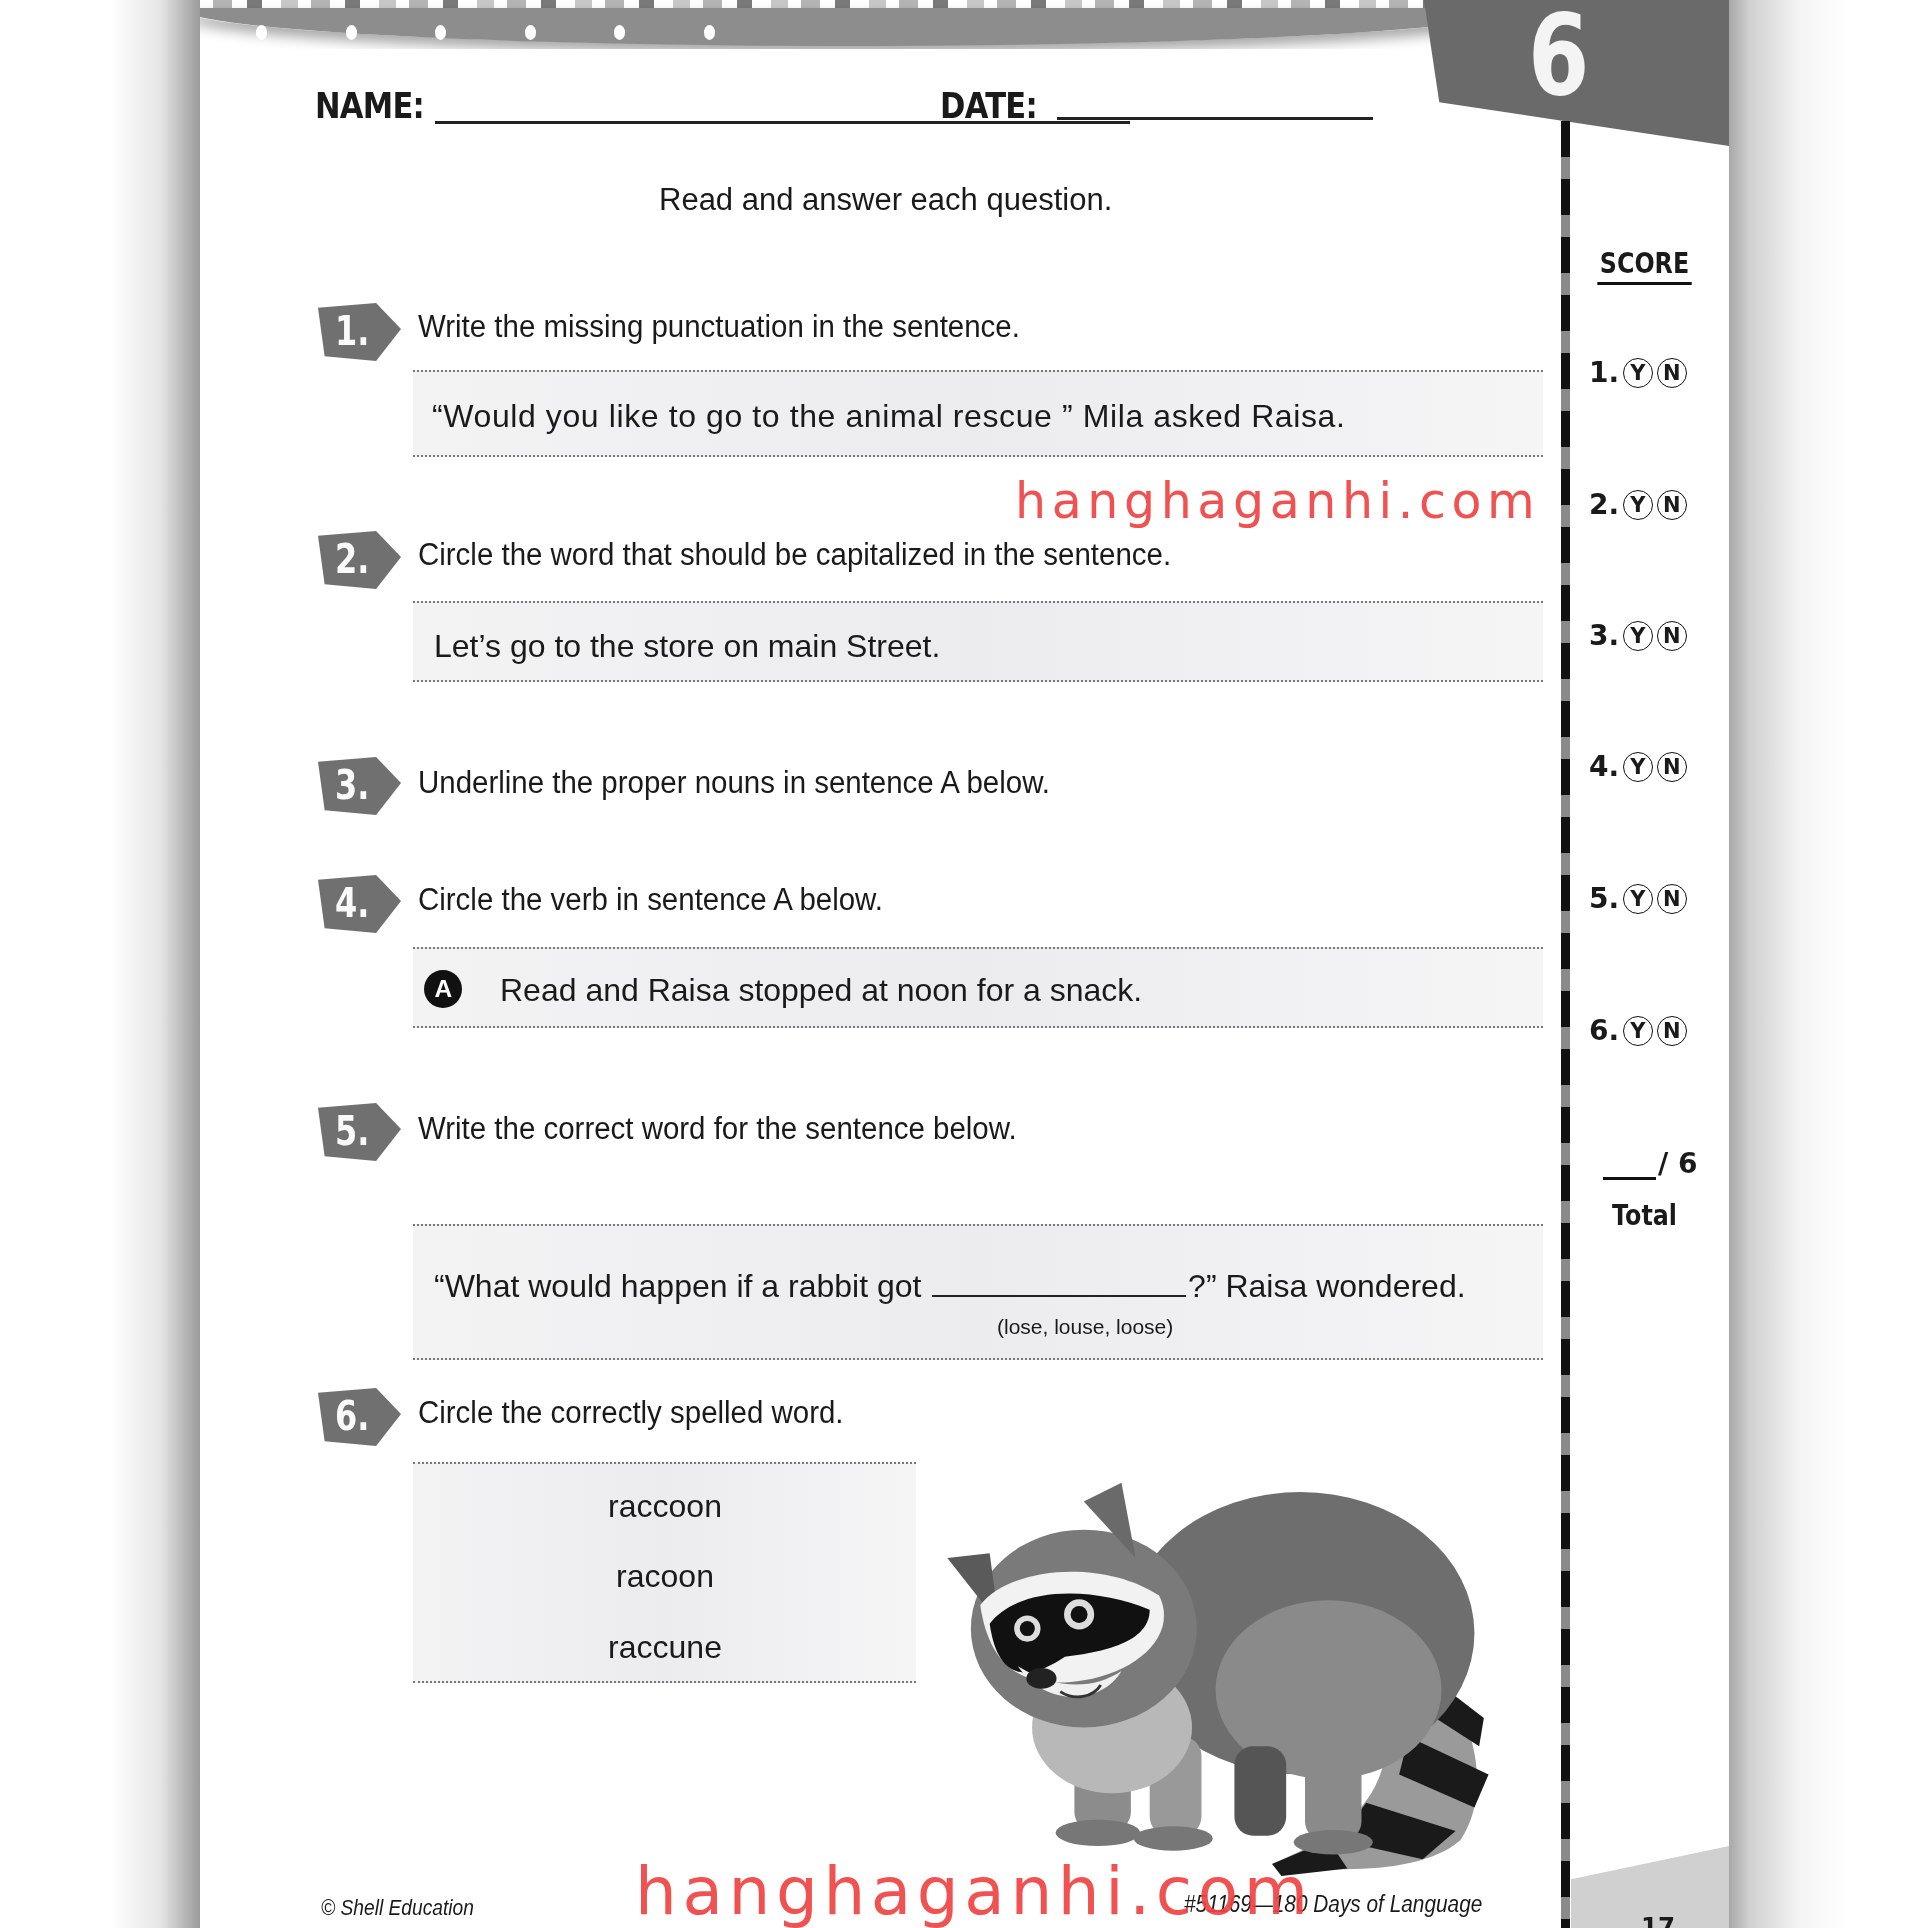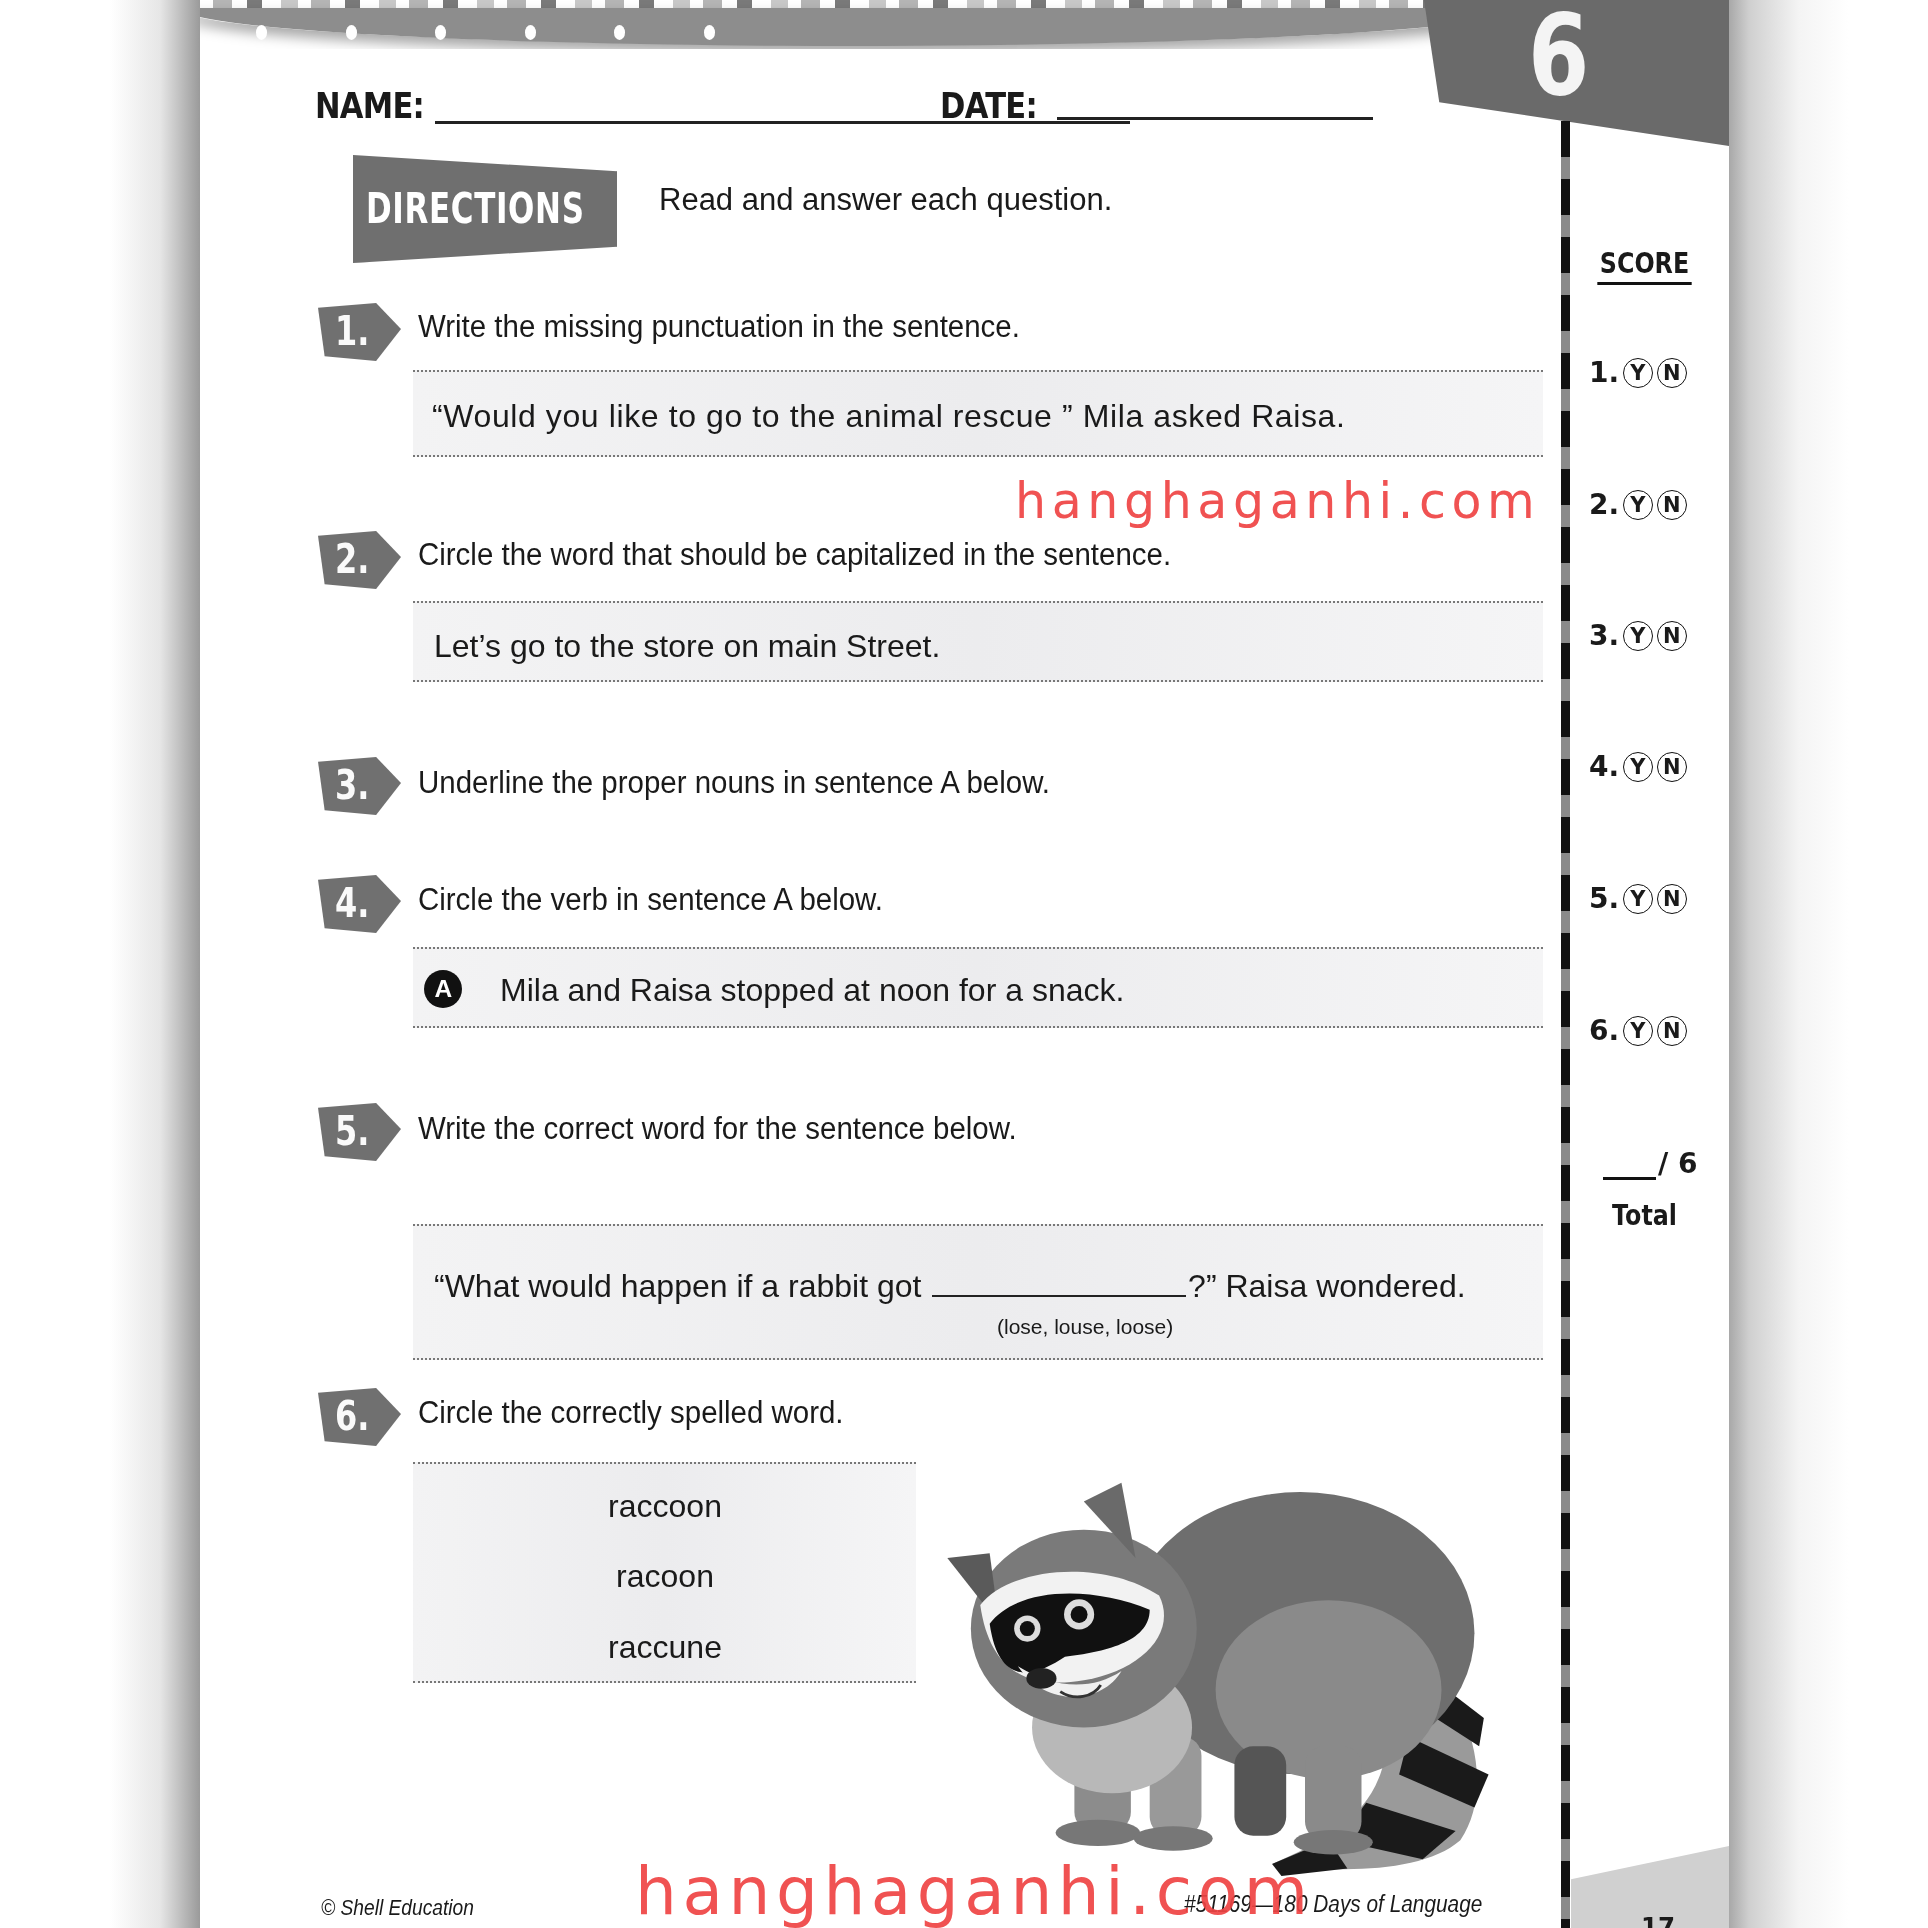--- a/index.html
+++ b/index.html
@@ -154,23 +154,20 @@
     <span>6</span>
   </div>
 
   <div class="dashed-rule"></div>
 
   <div class="header-field" style="left:115px;">NAME:</div>
   <div class="write-line" style="left:235px; top:121px; width:695px;"></div>
   <div class="header-field" style="left:740px;">DATE:</div>
   <div class="write-line" style="left:857px; top:117px; width:316px;"></div>
 
-  <div class="directions-box">
-    <span>DIRECTIONS</span>
-  </div>
   <div class="directions-text" style="left:446px;">Read and answer each question.</div>
 
   <div class="badge" style="top:303px;">
     <span>1.</span>
   </div>
   <div class="q-text" style="top:309px;">Write the missing punctuation in the sentence.</div>
   <div class="answer-box" style="top:370px; height:83px;">
     <div class="answer-text" style="left:19px; top:26px; letter-spacing:0.6px;">“Would you like to go to the animal rescue ” Mila asked Raisa.</div>
   </div>
 
@@ -186,21 +183,21 @@
     <span>3.</span>
   </div>
   <div class="q-text" style="top:765px;">Underline the proper nouns in sentence A below.</div>
 
   <div class="badge" style="top:875px;">
     <span>4.</span>
   </div>
   <div class="q-text" style="top:882px;">Circle the verb in sentence A below.</div>
   <div class="answer-box" style="top:947px; height:77px;">
     <div class="letter-a" style="left:11.3px; top:21px;">A</div>
-    <div class="answer-text" style="left:87px; top:22.6px;">Mila and Raisa stopped at noon for a snack.</div>
+    <div class="answer-text" style="left:87px; top:22.6px;">Read and Raisa stopped at noon for a snack.</div>
   </div>
 
   <div class="badge" style="top:1103px;">
     <span>5.</span>
   </div>
   <div class="q-text" style="top:1111px;">Write the correct word for the sentence below.</div>
   <div class="answer-box" style="top:1177px; height:132px;margin-top:47px;">
     <div class="answer-text" style="left:21px; top:42px; white-space:nowrap;">
       <span>“What would happen if a rabbit got</span>
       <span class="blank"></span><span>?” Raisa wondered.</span>

